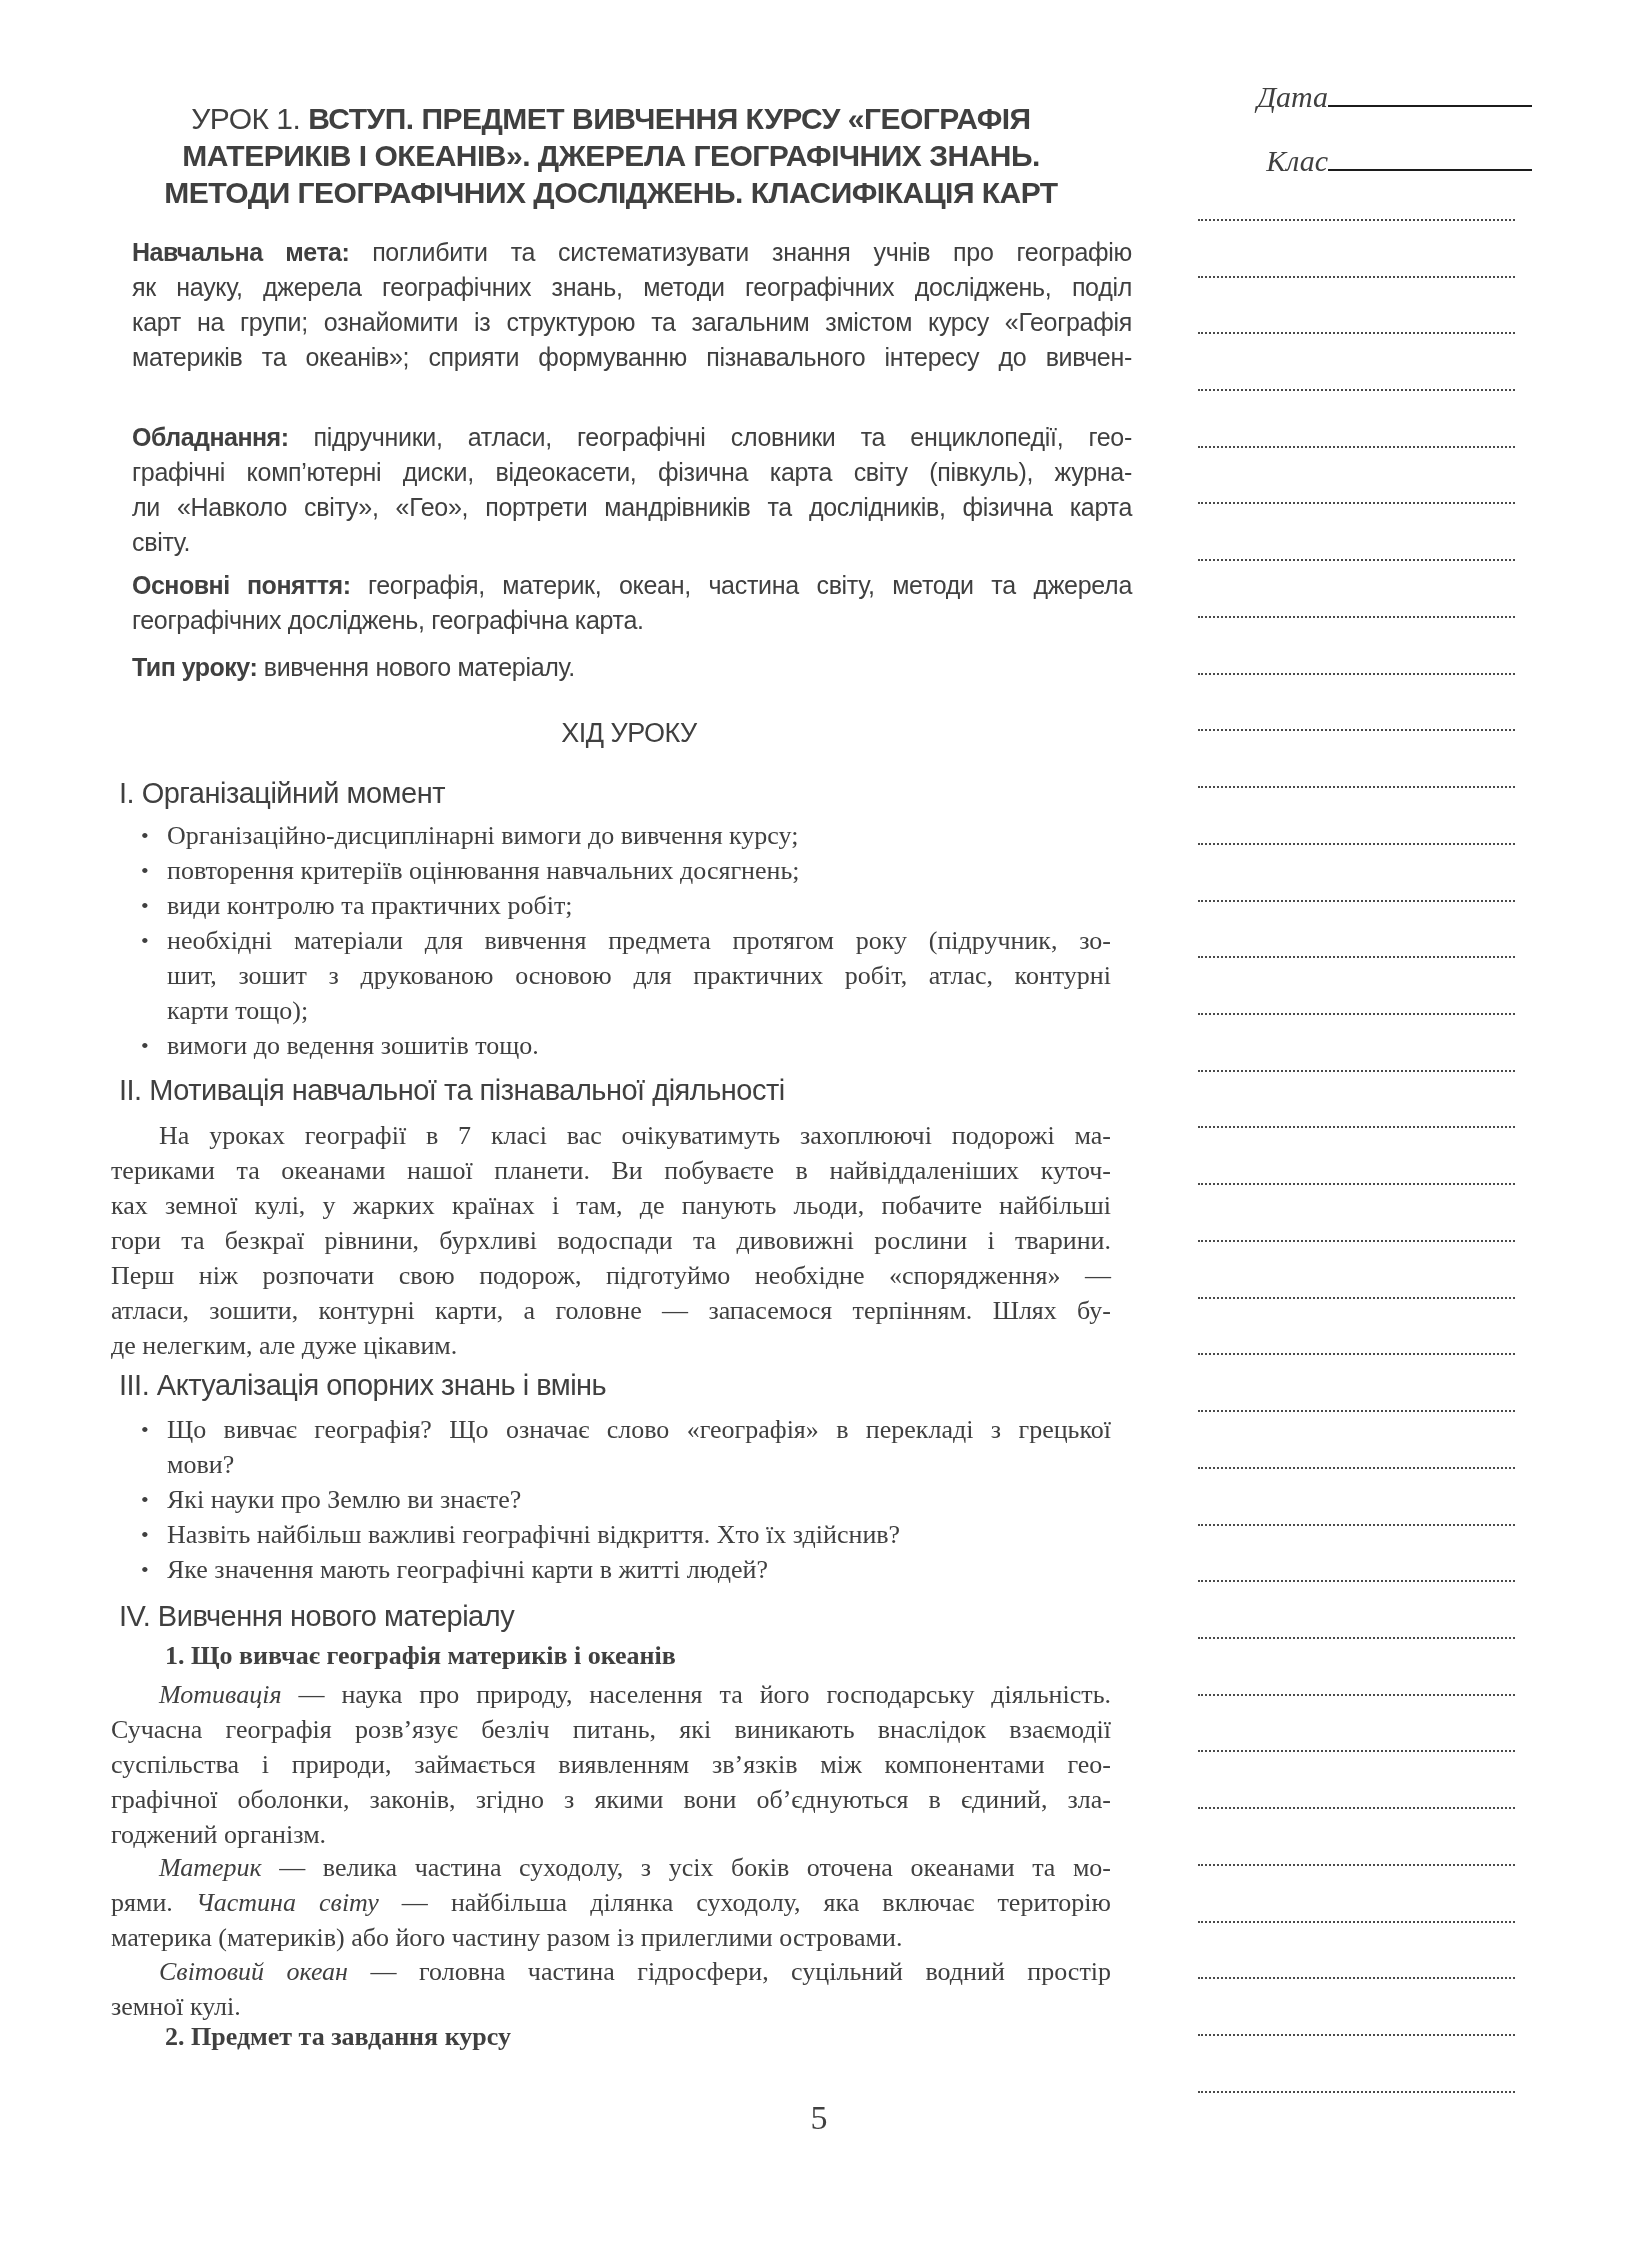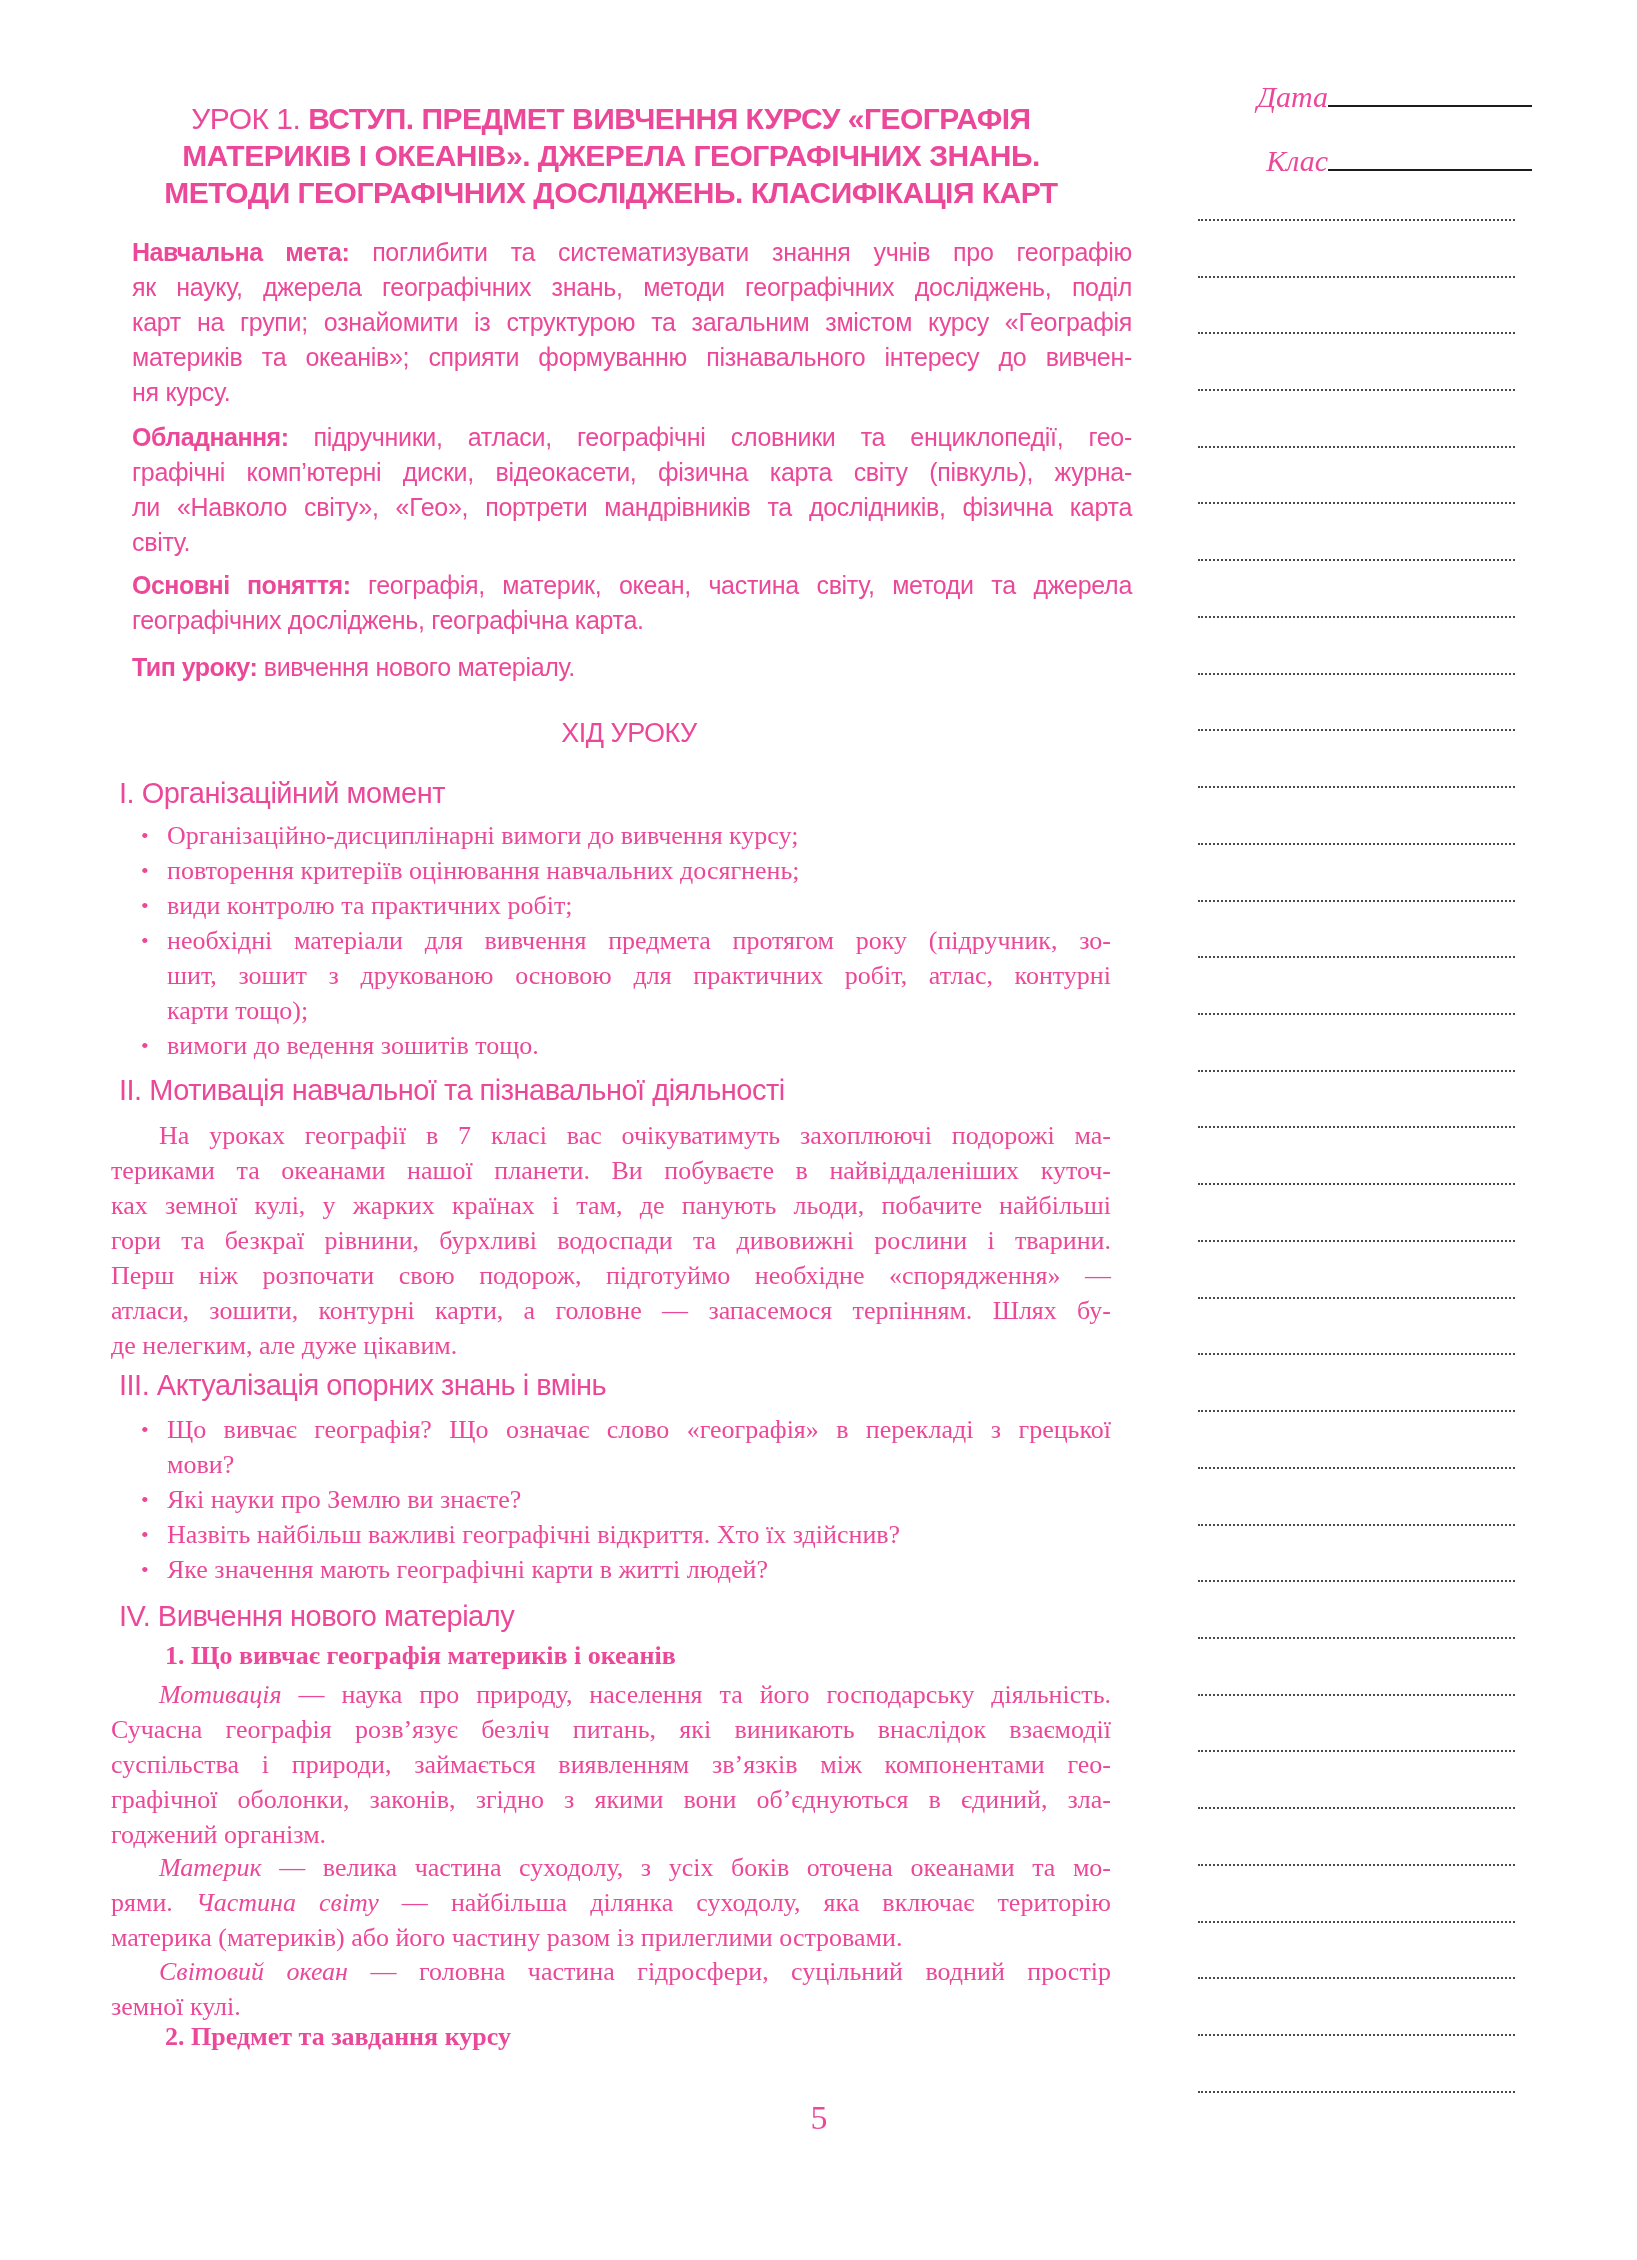--- a/index.html
+++ b/index.html
@@ -1,20 +1,20 @@
 <!DOCTYPE html>
 <html><head>
 <meta charset="utf-8">
 <style>
   html,body{margin:0;padding:0;background:#e8e8e8;}
   .page{
     position:relative;
     width:1638px;height:2260px;
     background:#ffffff;
-    color:#ec4899;
+    color:#404040;
     overflow:hidden;
     font-family:"Liberation Serif","DejaVu Serif",serif;
   }
   .col-main{position:absolute;left:111px;top:0;width:1000px;height:100%;}
   .block{position:absolute;left:0;width:100%;}
   .jline{display:block;width:100%;text-align:justify;text-align-last:justify;line-height:35px;}
   .jline.last{text-align:justify;text-align-last:left;}
   .jline.indent{text-indent:48px;}
   .serif{font-size:26px;font-family:"Liberation Serif","DejaVu Serif",serif;}
   .sans{font-size:25px;font-family:"Liberation Sans","DejaVu Sans",sans-serif;letter-spacing:-0.3px;margin-left:21px;}
@@ -71,21 +71,20 @@
         <div class="jline">УРОК 1. <b>ВСТУП. ПРЕДМЕТ ВИВЧЕННЯ КУРСУ «ГЕОГРАФІЯ</b></div>
         <div class="jline"><b>МАТЕРИКІВ І ОКЕАНІВ». ДЖЕРЕЛА ГЕОГРАФІЧНИХ ЗНАНЬ.</b></div>
         <div class="jline last"><b>МЕТОДИ ГЕОГРАФІЧНИХ ДОСЛІДЖЕНЬ. КЛАСИФІКАЦІЯ КАРТ</b></div>
       </h1>
 
     <div class="block sans" style="top:235px">
         <div class="jline"><b>Навчальна мета: </b>поглибити та систематизувати знання учнів про географію</div>
         <div class="jline">як науку, джерела географічних знань, методи географічних досліджень, поділ</div>
         <div class="jline">карт на групи; ознайомити із структурою та загальним змістом курсу «Географія</div>
         <div class="jline">материків та океанів»; сприяти формуванню пізнавального інтересу до вивчен-</div>
-        <div class="jline last">ня курсу.</div>
       </div>
 
     <div class="block sans" style="top:420px">
         <div class="jline"><b>Обладнання: </b>підручники, атласи, географічні словники та енциклопедії, гео-</div>
         <div class="jline">графічні комп’ютерні диски, відеокасети, фізична карта світу (півкуль), журна-</div>
         <div class="jline">ли «Навколо світу», «Гео», портрети мандрівників та дослідників, фізична карта</div>
         <div class="jline last">світу.</div>
       </div>
 
     <div class="block sans" style="top:568px">

